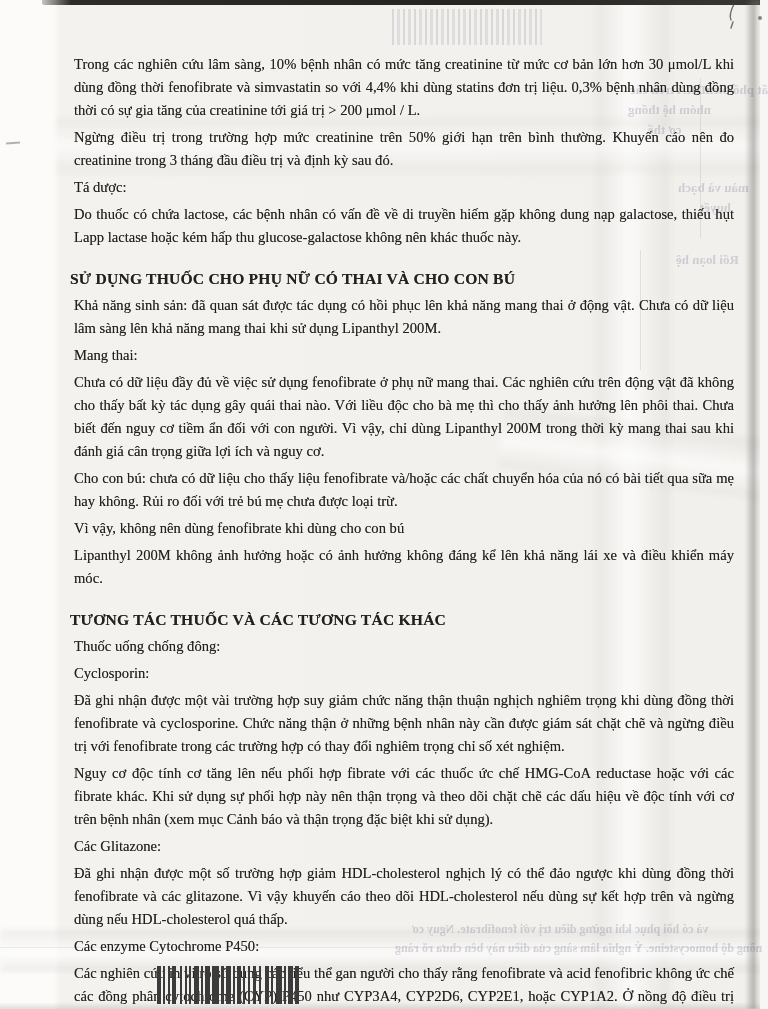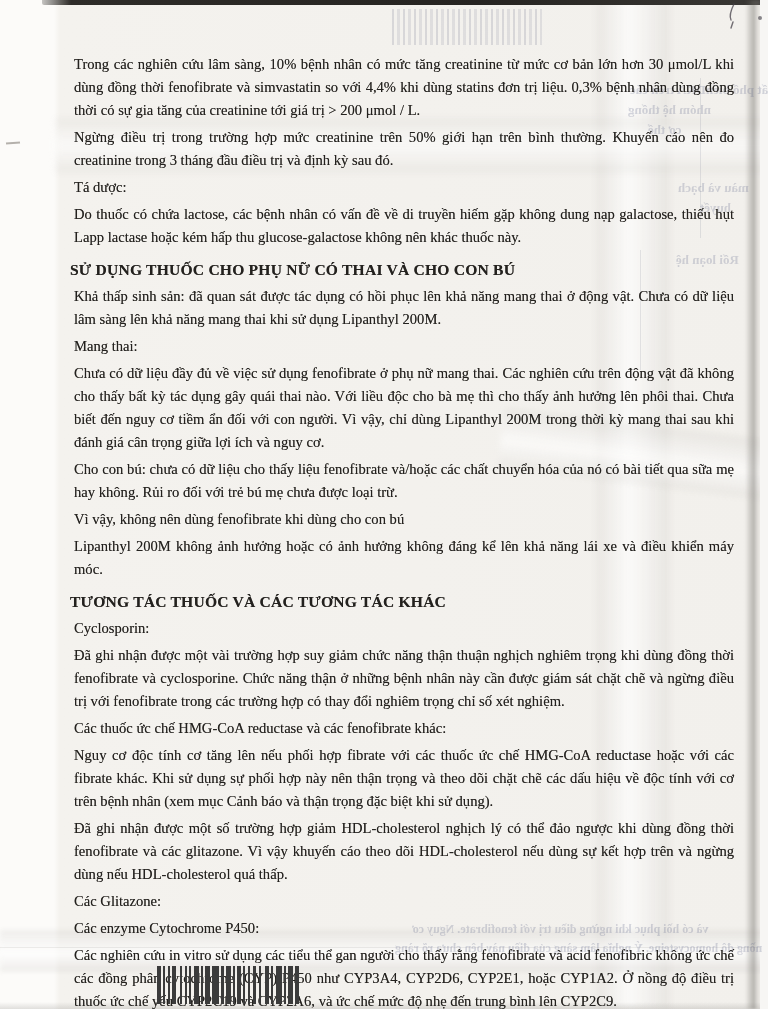--- a/index.html
+++ b/index.html
@@ -33,21 +33,21 @@
     filter:blur(2px);opacity:.8;}
   .fold-line{left:0;right:0;top:947px;height:1px;background:rgba(60,58,55,0.08);}
   .bottom-edge{left:0;right:0;bottom:0;height:7px;background:linear-gradient(180deg, rgba(0,0,0,0), rgba(95,92,88,0.18));}
   
   .ghost-rule{position:absolute;width:1px;background:rgba(95,100,130,0.14);filter:blur(0.5px);}
   
   .content{position:absolute;left:70px;top:49px;width:668px;color:#23211e;
     font-size:14.6px;line-height:23px;text-align:justify;
     text-shadow:0 0 0.5px rgba(45,42,38,0.55);}
   .para{margin:4px;}
-  .heading{font-size:15.6px;font-weight:bold;margin:9px 0 3px 0;letter-spacing:0.2px;text-align:left;}
+  .heading{font-size:15.6px;font-weight:bold;margin:18px 0 3px 0;letter-spacing:0.2px;text-align:left;}
   .label{text-underline-offset:2px;}
   
   .ghost{position:absolute;transform:scaleX(-1);white-space:nowrap;
     color:rgba(72,82,124,0.22);font-weight:bold;font-size:13px;
     filter:blur(0.5px);pointer-events:none;}
   .ghost-sm{font-size:12px;}
   .ghost-barcode{position:absolute;left:392px;top:9px;width:150px;height:36px;
     background:repeating-linear-gradient(90deg, rgba(80,86,115,0.17) 0 2px, rgba(0,0,0,0) 2px 5px, rgba(80,86,115,0.12) 5px 8px, rgba(0,0,0,0) 8px 11px);
     filter:blur(0.6px);pointer-events:none;}
   
@@ -93,33 +93,33 @@
     <path d="M14,2 C11,8 9,14 11,18 M13,20 l-2,6" fill="none" stroke="rgba(70,66,74,0.75)" stroke-width="1.4" stroke-linecap="round"></path>
   </svg>
   <div class="pen-dot"></div>
 
   <div class="content">
       <p class="para">Trong các nghiên cứu lâm sàng, 10% bệnh nhân có mức tăng creatinine từ mức cơ bản lớn hơn 30 μmol/L khi dùng đồng thời fenofibrate và simvastatin so với 4,4% khi dùng statins đơn trị liệu. 0,3% bệnh nhân dùng đồng thời có sự gia tăng của creatinine tới giá trị &gt; 200 μmol / L.</p>
       <p class="para">Ngừng điều trị trong trường hợp mức creatinine trên 50% giới hạn trên bình thường. Khuyến cáo nên đo creatinine trong 3 tháng đầu điều trị và định kỳ sau đó.</p>
       <p class="para"><span class="label">Tá dược:</span></p>
       <p class="para">Do thuốc có chứa lactose, các bệnh nhân có vấn đề về di truyền hiếm gặp không dung nạp galactose, thiếu hụt Lapp lactase hoặc kém hấp thu glucose-galactose không nên khác thuốc này.</p>
       <h2 class="heading">SỬ DỤNG THUỐC CHO PHỤ NỮ CÓ THAI VÀ CHO CON BÚ</h2>
-      <p class="para"><span class="label">Khả thấp sinh sản:</span> <span>đã quan sát được tác dụng có hồi phục lên khả năng mang thai ở động vật. Chưa có dữ liệu lâm sàng lên khả năng mang thai khi sử dụng Lipanthyl 200M.</span></p>
+      <p class="para"><span class="label">Khả năng sinh sản:</span> <span>đã quan sát được tác dụng có hồi phục lên khả năng mang thai ở động vật. Chưa có dữ liệu lâm sàng lên khả năng mang thai khi sử dụng Lipanthyl 200M.</span></p>
       <p class="para"><span class="label">Mang thai:</span></p>
       <p class="para">Chưa có dữ liệu đầy đủ về việc sử dụng fenofibrate ở phụ nữ mang thai. Các nghiên cứu trên động vật đã không cho thấy bất kỳ tác dụng gây quái thai nào. Với liều độc cho bà mẹ thì cho thấy ảnh hưởng lên phôi thai. Chưa biết đến nguy cơ tiềm ẩn đối với con người. Vì vậy, chỉ dùng Lipanthyl 200M trong thời kỳ mang thai sau khi đánh giá cân trọng giữa lợi ích và nguy cơ.</p>
       <p class="para"><span class="label">Cho con bú:</span> <span>chưa có dữ liệu cho thấy liệu fenofibrate và/hoặc các chất chuyển hóa của nó có bài tiết qua sữa mẹ hay không. Rủi ro đối với trẻ bú mẹ chưa được loại trừ.</span></p>
       <p class="para">Vì vậy, không nên dùng fenofibrate khi dùng cho con bú</p>
       <p class="para">Lipanthyl 200M không ảnh hưởng hoặc có ảnh hưởng không đáng kể lên khả năng lái xe và điều khiển máy móc.</p>
       <h2 class="heading">TƯƠNG TÁC THUỐC VÀ CÁC TƯƠNG TÁC KHÁC</h2>
+      <p class="para"><span class="label">Thuốc uống chống đông:</span></p>
       <p class="para"><span class="label">Cyclosporin:</span></p>
       <p class="para">Đã ghi nhận được một vài trường hợp suy giảm chức năng thận thuận nghịch nghiêm trọng khi dùng đồng thời fenofibrate và cyclosporine. Chức năng thận ở những bệnh nhân này cần được giám sát chặt chẽ và ngừng điều trị với fenofibrate trong các trường hợp có thay đổi nghiêm trọng chỉ số xét nghiệm.</p>
-      <p class="para"><span class="label">Các thuốc ức chế HMG-CoA reductase và các fenofibrate khác:</span></p>
       <p class="para">Nguy cơ độc tính cơ tăng lên nếu phối hợp fibrate với các thuốc ức chế HMG-CoA reductase hoặc với các fibrate khác. Khi sử dụng sự phối hợp này nên thận trọng và theo dõi chặt chẽ các dấu hiệu về độc tính với cơ trên bệnh nhân (xem mục Cảnh báo và thận trọng đặc biệt khi sử dụng).</p>
+      <p class="para"><span class="label">Các Glitazone:</span></p>
       <p class="para">Đã ghi nhận được một số trường hợp giảm HDL-cholesterol nghịch lý có thể đảo ngược khi dùng đồng thời fenofibrate và các glitazone. Vì vậy khuyến cáo theo dõi HDL-cholesterol nếu dùng sự kết hợp trên và ngừng dùng nếu HDL-cholesterol quá thấp.</p>
-      <p class="para"><span class="label">Các Glitazone:</span></p>
       <p class="para"><span class="label">Các enzyme Cytochrome P450:</span></p>
       <p class="para">Các nghiên cứu in vitro sử dụng các tiểu thể gan người cho thấy rằng fenofibrate và acid fenofibric không ức chế các đồng phân cytochrome (CYP) P450 như CYP3A4, CYP2D6, CYP2E1, hoặc CYP1A2. Ở nồng độ điều trị thuốc ức chế yếu CYP2C19 và CYP2A6, và ức chế mức độ nhẹ đến trung bình lên CYP2C9.</p>
     </div>
 
   <svg class="barcode" viewBox="0 0 142 38" preserveAspectRatio="none">
     <g fill="#3b3b3b">
       <rect x="0" y="0" width="4" height="38"></rect>
         <rect x="6" y="0" width="2" height="38"></rect>
       <rect x="11" y="0" width="2" height="38"></rect>
         <rect x="15" y="0" width="4" height="38"></rect>

